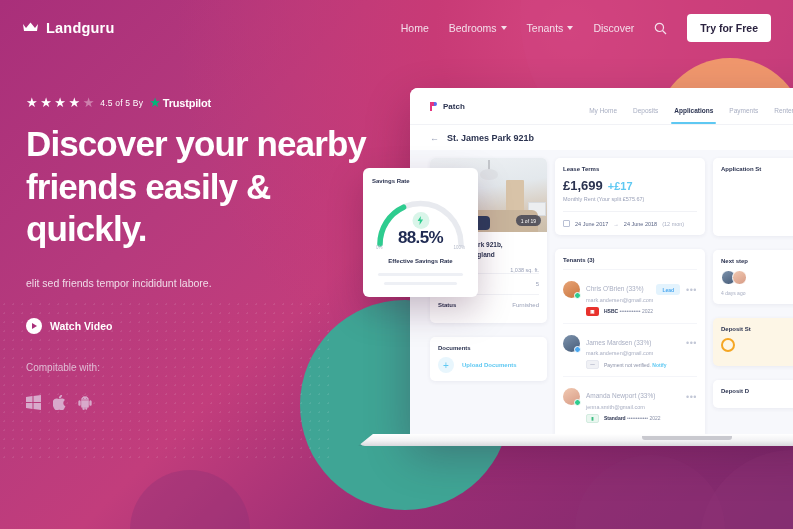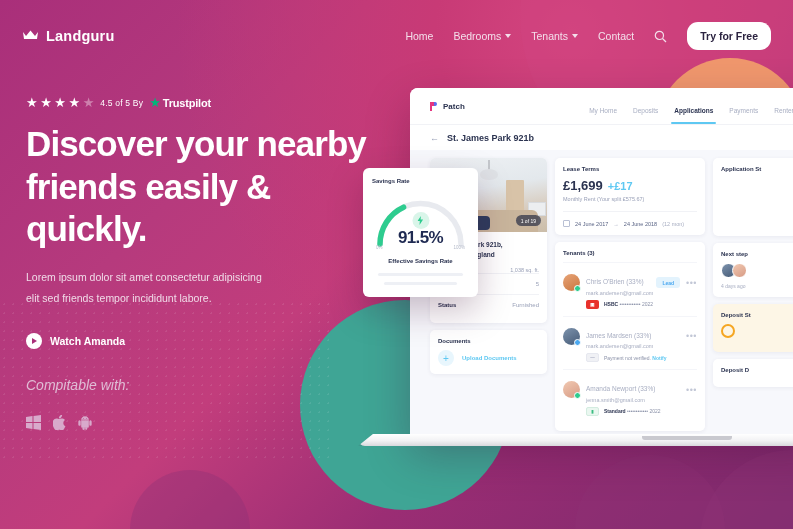--- a/index.html
+++ b/index.html
@@ -43,69 +43,69 @@
     background:#8a3175; opacity:.35;
   }
   .dots{
     position:absolute; left:0; top:300px; width:330px; height:160px;
     background-image:radial-gradient(rgba(255,255,255,.14) 1px, transparent 1px);
     background-size:9px 9px; opacity:.65;
   }
 
   
   .navbar{
-    position:absolute; left:0; top:12px; width:793px; height:48px;
+    position:absolute; left:0; top:4px; width:793px; height:48px;
     display:flex; align-items:center; padding:0 22px; z-index:30;
   }
   .brand{ display:flex; align-items:center; gap:7px; }
   .brand-name{ color:#fff; font-size:14.5px; font-weight:bold; letter-spacing:.2px; }
   .crown{ display:block; }
   .nav-links{ margin-left:auto; display:flex; align-items:center; gap:20px; }
   .nav-link{
     color:#f4dfeb; font-size:10.5px; text-decoration:none; white-space:nowrap;
     display:flex; align-items:center; gap:4px;
   }
   .caret{ width:0;height:0;border-left:3.2px solid transparent;border-right:3.2px solid transparent;border-top:4px solid #f4dfeb; }
   .search-btn{ display:flex; align-items:center; }
   .btn-try{
     background:#fff; color:#2b2340; font-size:10.5px; font-weight:bold;
-    border:none; border-radius:11px; padding:8px 13px; cursor:pointer; white-space:nowrap;
+    border:none; border-radius:4px; padding:8px 13px; cursor:pointer; white-space:nowrap;
   }
 
   
   .hero-left{ position:absolute; left:26px; top:96px; width:340px; z-index:20; }
   .rating{ display:flex; align-items:center; gap:6px; margin-bottom:14px; }
   .stars{ display:flex; gap:2.5px; }
   .star{ font-size:13px; color:#fff; line-height:1; }
   .star.dim{ color:rgba(255,255,255,.38); }
   .rating-text{ color:#fff; font-size:8.5px; letter-spacing:.2px; }
   .tp{ display:flex; align-items:center; gap:2px; }
   .tp-star{ color:#00b67a; font-size:13px; line-height:1; }
   .tp-name{ color:#fff; font-size:11px; font-weight:bold; letter-spacing:-.2px; }
 
   .headline{
     color:#fff; font-size:35px; font-weight:bold; line-height:1.22;
-    letter-spacing:-.9px; margin-bottom:16px;
+    letter-spacing:-.9px; margin-bottom:22px;
   }
   .subtext{ color:#f0dbe8; font-size:10.5px; line-height:2.0; margin-bottom:24px; }
 
   .cta-row{ display:flex; align-items:center; gap:22px; margin-bottom:28px; }
   .btn-trial{
     background:#fff; color:#2b2340; font-size:11px; font-weight:bold;
     border:none; border-radius:20px; padding:12px 22px; cursor:pointer; white-space:nowrap;
   }
   .watch{ display:flex; align-items:center; gap:8px; cursor:pointer; }
   .play-circle{
     width:16px;height:16px;border-radius:50%;background:#fff;
     display:flex;align-items:center;justify-content:center;
   }
   .play-tri{ width:0;height:0;border-left:5px solid #a92f7a;border-top:3.2px solid transparent;border-bottom:3.2px solid transparent;margin-left:1.5px; }
   .watch-label{ color:#fff; font-size:10.5px; font-weight:bold; }
 
-  .compat-label{ color:#e0bcd5; font-size:14px; margin-bottom:22px;font-style:italic; }
+  .compat-label{ color:#e0bcd5; font-size:10px; margin-bottom:22px; }
   .os-icons{ display:flex; gap:12px; align-items:center; }
   .os-icons svg{ display:block; }
 
   
   .laptop{ position:absolute; left:410px; top:88px; width:420px; z-index:15; }
   .screen{
     width:420px; height:348px; background:#fff;
     border-radius:8px 0 0 0; overflow:hidden; position:relative;
     box-shadow:0 18px 45px rgba(60,10,50,.30);
   }
@@ -138,21 +138,21 @@
   .dash-crumb{
     height:26px; display:flex; align-items:center; gap:8px; padding:0 20px;
     border-top:1px solid #f1f2f6; background:#fff;
   }
   .crumb-back{ color:#9aa1b8; font-size:9px; cursor:pointer; }
   .crumb-title{ font-size:9px; color:#2b3350; font-weight:bold; }
 
   .dash-body{
     display:flex; gap:8px; padding:8px 0 0 20px; background:#f7f8fc; height:286px;
   }
-  .col{ display:flex; flex-direction:column; gap:7px; }
+  .col{ display:flex; flex-direction:column; gap:14px; }
   .col-a{ width:120px; }
   .col-b{ width:150px; }
   .col-c{ width:120px; }
 
   .card{ background:#fff; border-radius:5px; box-shadow:0 1px 4px rgba(40,45,80,.07); padding:8px; }
   .card-title{ font-size:6px; color:#2b3350; font-weight:bold; margin-bottom:6px; }
 
   .photo{
     height:74px; border-radius:4px 4px 0 0; position:relative; overflow:hidden;
     background:linear-gradient(170deg,#eef1f4 0%,#e3e8ec 42%,#d7cbbd 72%,#cbbda9 100%);
@@ -284,21 +284,21 @@
       </a>
     <a class="nav-link" href="#">
         <span>Bedrooms</span>
         <span class="caret"></span>
       </a>
     <a class="nav-link" href="#">
         <span>Tenants</span>
         <span class="caret"></span>
       </a>
     <a class="nav-link" href="#">
-        <span>Contact</span>
+        <span>Discover</span>
       </a>
     <span class="search-btn">
       <svg width="13" height="13" viewBox="0 0 13 13">
           <circle cx="5.4" cy="5.4" r="4.1" fill="none" stroke="#f4dfeb" stroke-width="1.2"></circle>
           <line x1="8.5" y1="8.5" x2="12" y2="12" stroke="#f4dfeb" stroke-width="1.2"></line>
         </svg>
     </span>
     <button class="btn-try">Try for Free</button>
   </div>
 </div>
@@ -316,30 +316,29 @@
     <span class="rating-text">4.5 of 5 By</span>
     <span class="tp">
       <span class="tp-star">★</span>
       <span class="tp-name">Trustpilot</span>
     </span>
   </div>
 
   <h1 class="headline">Discover your nearby friends easily &amp; quickly.</h1>
 
   <div class="subtext">
-    <div>Lorem ipsum dolor sit amet consectetur adipisicing</div>
     <div>elit sed friends tempor incididunt labore.</div>
   </div>
 
   <div class="cta-row">
     <div class="watch">
       <span class="play-circle">
           <span class="play-tri"></span>
         </span>
-      <span class="watch-label">Watch Amanda</span>
+      <span class="watch-label">Watch Video</span>
     </div>
   </div>
 
   <div class="compat-label">Compitable with:</div>
   <div class="os-icons">
     <span>
       <svg width="15" height="15" viewBox="0 0 15 15">
           <path d="M0 2.1 L6.5 1.1 L6.5 7 L0 7 Z M7.5 1 L15 0 L15 7 L7.5 7 Z M0 8 L6.5 8 L6.5 13.9 L0 12.9 Z M7.5 8 L15 8 L15 15 L7.5 14 Z" fill="#d8a9cb"></path>
         </svg>
     </span>
@@ -535,21 +534,21 @@
   <div class="gauge-wrap">
     <svg class="gauge-svg" width="97" height="60" viewBox="0 0 97 60">
       <path d="M8 56 A40.5 40.5 0 0 1 89 56" fill="none" stroke="#e8eaef" stroke-width="5.5" stroke-linecap="round"></path>
       <path id="gauge-fill" d="M8 56 A40.5 40.5 0 0 1 89 56" fill="none" stroke="#2ecc8f" stroke-width="5.5" stroke-linecap="round" style="stroke-dasharray: 127.252; stroke-dashoffset: 81.187;"></path>
     </svg>
     <div class="bolt-circle">
       <svg width="6" height="9" viewBox="0 0 6 9">
           <path d="M3.4 0 L0 5.1 H2.3 L2 9 L5.6 3.6 H3.1 Z" fill="#2ecc8f"></path>
         </svg>
     </div>
-    <div class="gauge-value">91.5%</div>
+    <div class="gauge-value">88.5%</div>
     <div class="tick-l">0%</div>
     <div class="tick-r">100%</div>
   </div>
   <div class="savings-sub">Effective Savings Rate</div>
   <div class="savings-lines">
     <div class="ph-line" style="width:88%;margin-left:auto;margin-right:auto;"></div>
     <div class="ph-line" style="width:76%;margin-left:auto;margin-right:auto;"></div>
   </div>
 </div>
 

